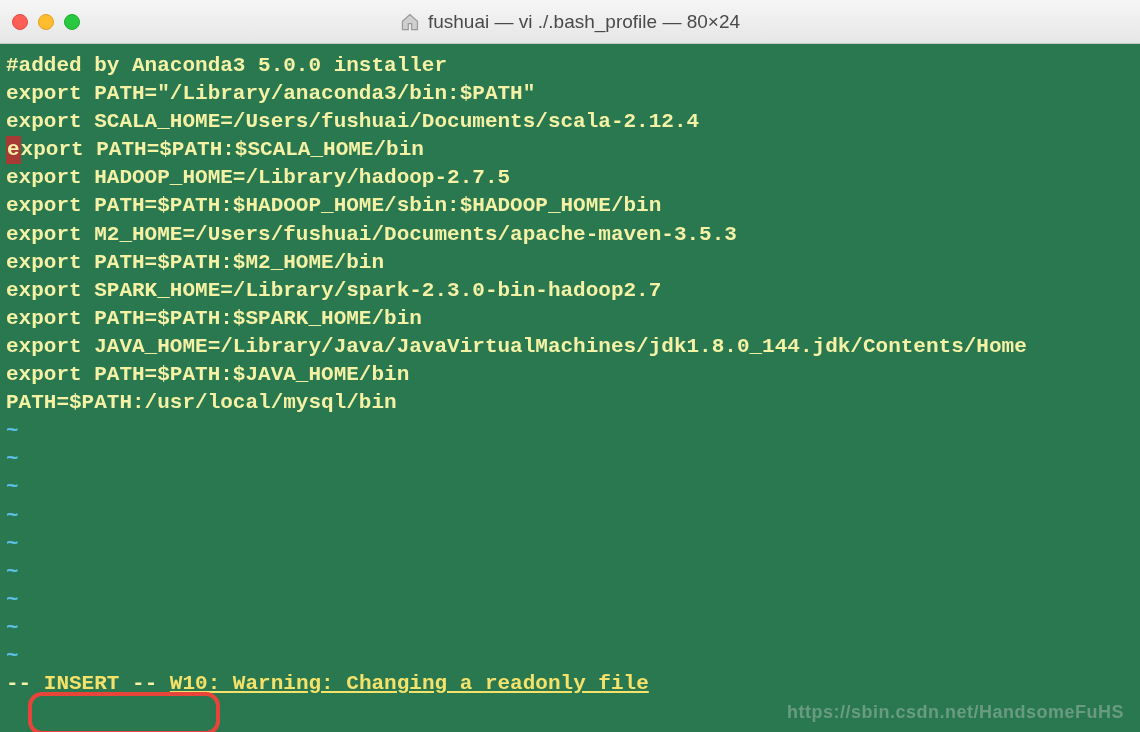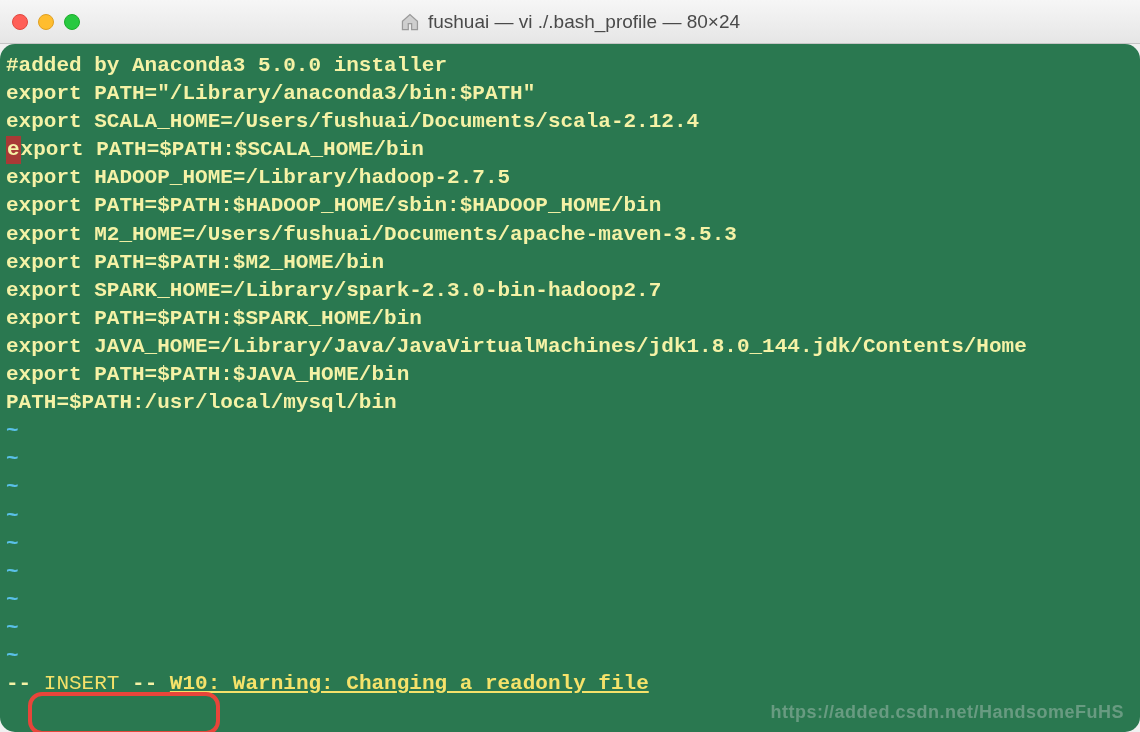--- a/index.html
+++ b/index.html
@@ -65,21 +65,20 @@
       padding: 8px 6px 2px 6px;
       font-family: Menlo, Monaco, "Courier New", monospace;
       font-size: 21px;
       line-height: 28.1px;
       color: #f5f2a6;
       font-weight: 600;
       position: relative;
       overflow: hidden;
       white-space: pre-wrap;
       word-break: break-all;
-      border-radius: 15px;
     }
     .term-line {
       min-height: 28px;
     }
     .cursor-highlight {
       background: #a83a36;
       color: #f5f2a6;
       display: inline-block;
       padding: 0 1px;
     }
@@ -89,21 +88,21 @@
     .status-bar {
       display: flex;
       align-items: center;
       gap: 0;
     }
     .dashes {
       color: #f5f2a6;
     }
     .insert-mode {
       color: #f5e26a;
-      font-weight: normal;
+      font-weight: bold;
     }
     .warning-text {
       color: #f5e26a;
       text-decoration: underline;
     }
     .annotation {
       position: absolute;
       left: 28px;
       bottom: -3px;
       width: 192px;
@@ -138,15 +137,15 @@
         <svg width="20" height="20" viewBox="0 0 24 24" fill="none" stroke="#9a9a9a" stroke-width="1.5">
           <path d="M3 11 L12 3 L21 11 L21 21 L14 21 L14 14 L10 14 L10 21 L3 21 Z" fill="#cfcfcf"></path>
         </svg>
       </span>
       <span>fushuai — vi ./.bash_profile — 80×24</span>
     </div>
   </div>
 
   <div class="terminal" id="terminal-body"><div class="term-line">#added by Anaconda3 5.0.0 installer</div><div class="term-line">export PATH="/Library/anaconda3/bin:$PATH"</div><div class="term-line">export SCALA_HOME=/Users/fushuai/Documents/scala-2.12.4</div><div class="term-line"><span class="cursor-highlight">e</span>xport PATH=$PATH:$SCALA_HOME/bin</div><div class="term-line">export HADOOP_HOME=/Library/hadoop-2.7.5</div><div class="term-line">export PATH=$PATH:$HADOOP_HOME/sbin:$HADOOP_HOME/bin</div><div class="term-line">export M2_HOME=/Users/fushuai/Documents/apache-maven-3.5.3</div><div class="term-line">export PATH=$PATH:$M2_HOME/bin</div><div class="term-line">export SPARK_HOME=/Library/spark-2.3.0-bin-hadoop2.7</div><div class="term-line">export PATH=$PATH:$SPARK_HOME/bin</div><div class="term-line">export JAVA_HOME=/Library/Java/JavaVirtualMachines/jdk1.8.0_144.jdk/Contents/Home</div><div class="term-line">export PATH=$PATH:$JAVA_HOME/bin</div><div class="term-line">PATH=$PATH:/usr/local/mysql/bin</div><div class="term-line tilde">~</div><div class="term-line tilde">~</div><div class="term-line tilde">~</div><div class="term-line tilde">~</div><div class="term-line tilde">~</div><div class="term-line tilde">~</div><div class="term-line tilde">~</div><div class="term-line tilde">~</div><div class="term-line tilde">~</div><div class="term-line status-bar"><span class="dashes">-- </span><span class="insert-mode">INSERT</span><span class="dashes"> -- </span><span class="warning-text">W10: Warning: Changing a readonly file</span></div>
     <div class="annotation"></div>
-    <div class="watermark">https://added.csdn.net/HandsomeFuHS</div>
+    <div class="watermark">https://sbin.csdn.net/HandsomeFuHS</div>
   </div>
 </div>
 
 </body></html>

